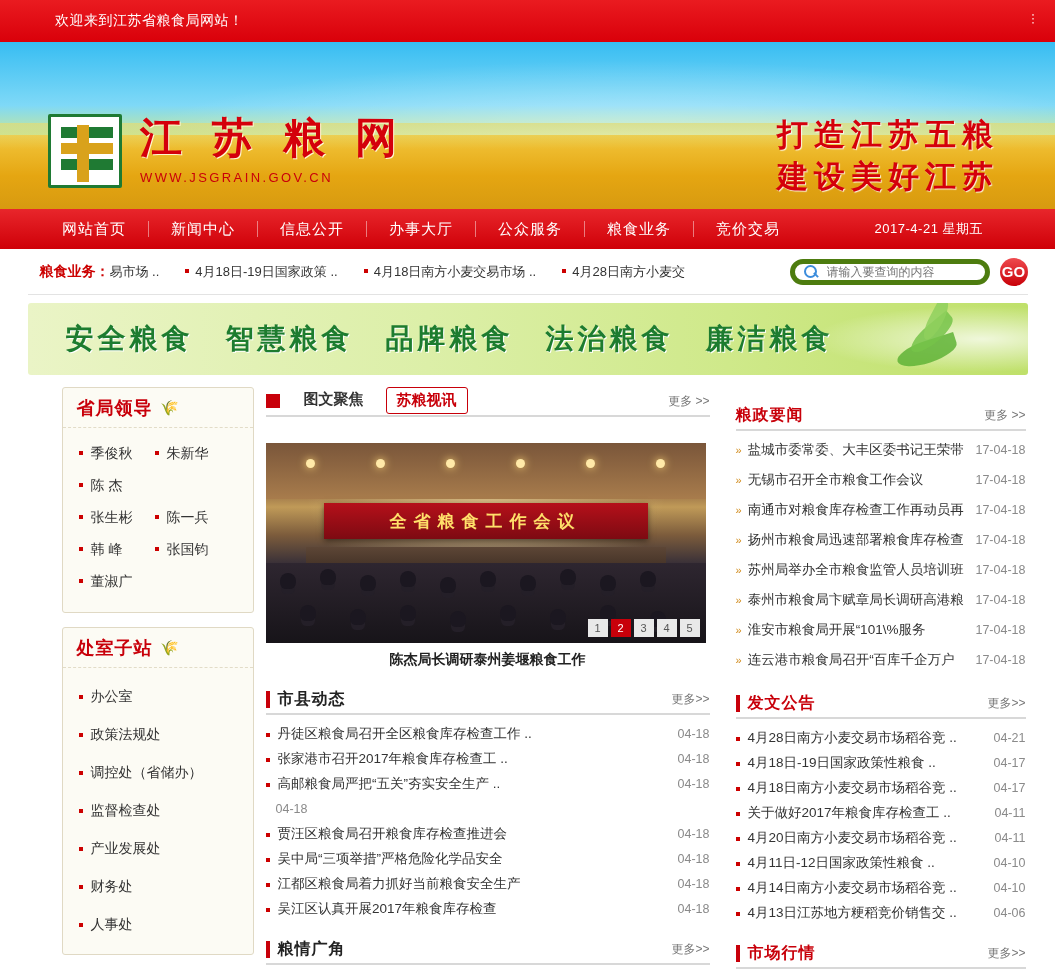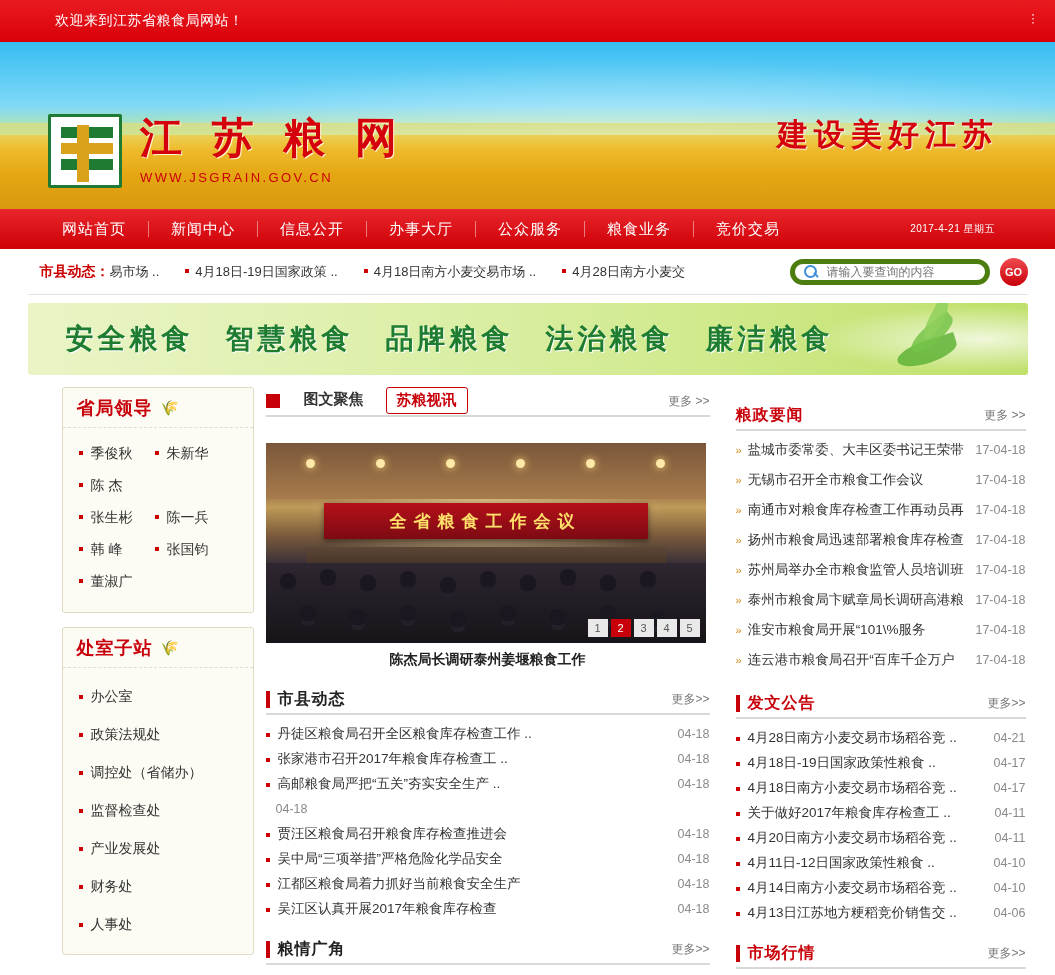--- a/index.html
+++ b/index.html
@@ -127,23 +127,23 @@
     letter-spacing: 1px;
     cursor: pointer;
     position: relative;
   }
   .nav .sep {
     width: 1px; height: 16px;
     background: rgba(255,255,255,.45);
   }
   .nav .date {
     position: absolute;
-    right: 60px;
+    right: 72px;
     color: #ffffff;
-    font-size: 10px;
+    font-size: 13px;
     letter-spacing: .5px;
   }
 
   
   .page {
     width: 1000px;
     margin: 0 auto;
     position: relative;
   }
   .noticebar {
@@ -216,21 +216,21 @@
     color: #999;
     width: 135px;
     background: transparent;
     font-family: "Liberation Sans", sans-serif;
   }
   .gobtn {
     width: 28px; height: 28px;
     border-radius: 50%;
     background: linear-gradient(to bottom,#ef4b4f,#c80008);
     color: #fff;
-    font-size: 11px;
+    font-size: 15px;
     font-weight: bold;
     display: flex; align-items: center; justify-content: center;
     cursor: pointer;
   }
 
   
   .strip {
     height: 72px;
     margin-top: 8px;
     border-radius: 3px;
@@ -543,20 +543,21 @@
       <div class="bar b3"></div>
       <div class="bar s"></div>
     </div>
     <div class="logo-text">
       <div class="logo-title">江 苏 粮 网</div>
       <div class="logo-url">WWW.JSGRAIN.GOV.CN</div>
     </div>
   </div>
 
   <div class="banner-slogan">
+    <div>打造江苏五粮</div>
     <div>建设美好江苏</div>
   </div>
 </div>
 
 <div class="nav">
   <div class="items">
     <div class="item">网站首页</div>
     <div class="sep"></div>
     <div class="item">新闻中心</div>
     <div class="sep"></div>
@@ -569,21 +570,21 @@
     <div class="item">粮食业务</div>
     <div class="sep"></div>
     <div class="item">竞价交易</div>
   </div>
   <div class="date">2017-4-21 星期五</div>
 </div>
 
 <div class="page">
 
   <div class="noticebar">
-    <div class="label">市县动态：</div>
+    <div class="label">粮食业务：</div>
     <div class="notice-items">
       <div class="ni first">易市场  ..</div>
       <div class="ni">4月18日-19日国家政策  ..</div>
       <div class="ni">4月18日南方小麦交易市场  ..</div>
       <div class="ni">4月28日南方小麦交</div>
     </div>
     <div class="searchbox">
       <div class="mag"></div>
       <input placeholder="请输入要查询的内容" style="">
     </div>

